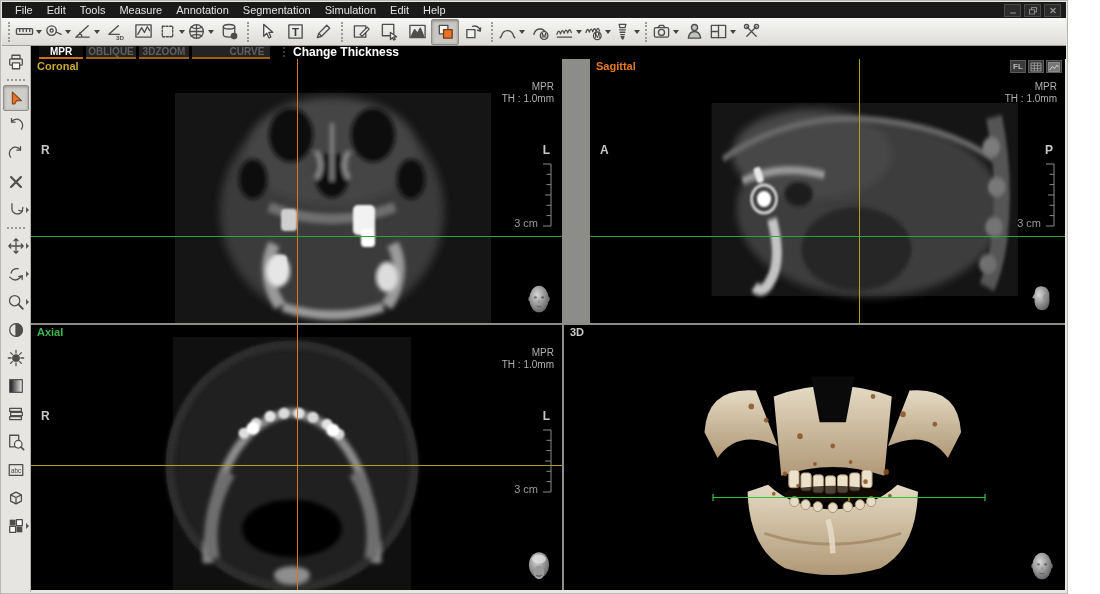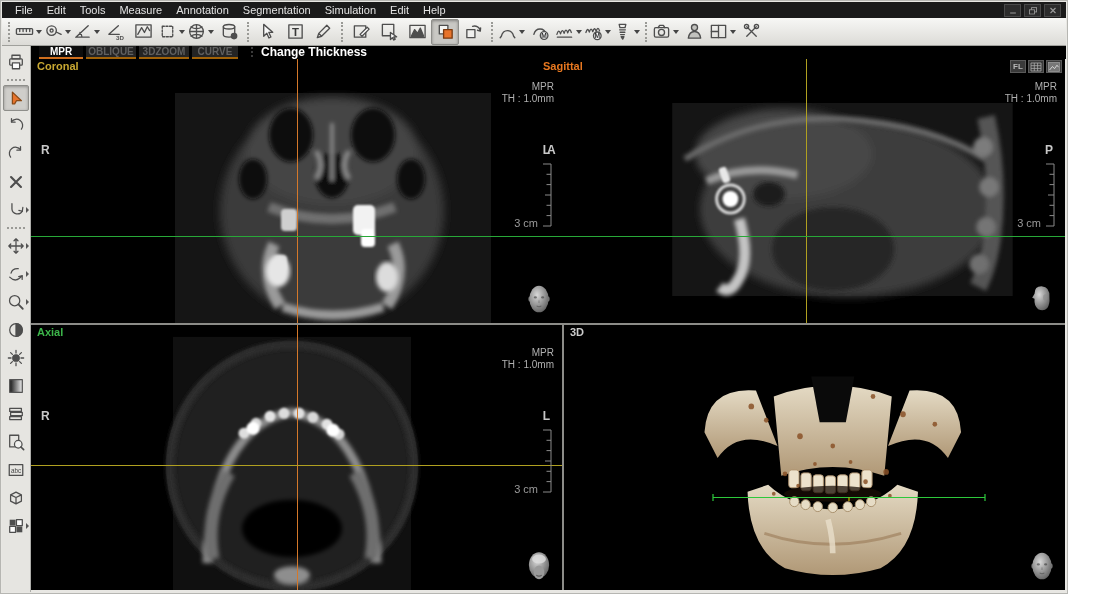--- a/index.html
+++ b/index.html
@@ -15,35 +15,35 @@
   .thandle{height:20px;border-left:2px dotted #9a9a96;margin:0 4px;}
   .tbtn{position:relative;height:24px;min-width:26px;display:flex;align-items:center;justify-content:center;border:1px solid transparent;border-radius:2px;}
   .tbtn svg{width:19px;height:19px;stroke:#4e4e4e;fill:none;stroke-width:1.4;stroke-linecap:round;stroke-linejoin:round;}
   .tbtn.active{background:#c9c8c4;border:1px solid #8e8e8a;box-shadow:inset 0 1px 3px rgba(0,0,0,.35);}
   .dd{width:0;height:0;border-left:3px solid transparent;border-right:3px solid transparent;border-top:4px solid #444;margin-left:2px;}
   
   .tabrow{position:absolute;left:30px;top:44px;right:1px;height:14px;background:#000;display:flex;align-items:stretch;z-index:15;}
   .tab{font-size:10px;font-weight:bold;display:flex;align-items:center;justify-content:center;margin-right:3px;}
   .tab.active{color:#fff;background:#0d0d0d;border-bottom:2px solid #cf6f1e;width:44px;margin-left:8px;}
   .tab.inactive{color:#606060;background:#242424;width:50px;border-bottom:2px solid #a16207;}
-  .tab.inactive.narrow{width:46px;}
+  .tab.inactive.narrow{width:46px;padding-left:32px;}
   .tabsep{border-left:2px dotted #3a3a3a;height:10px;align-self:center;margin:0 8px 0 10px;}
   .thickness-btn{color:#fff;font-size:12px;font-weight:bold;display:flex;align-items:center;}
   
   .sidebar{position:absolute;left:1px;top:44px;width:29px;bottom:1px;background:#e6e5e1;border-right:1px solid #aeaeaa;display:flex;flex-direction:column;align-items:center;padding-top:3px;z-index:16;box-sizing:border-box;}
   .sbtn{position:relative;width:24px;height:24px;display:flex;align-items:center;justify-content:center;border:1px solid transparent;border-radius:2px;margin:1px 0;}
   .sbtn svg{width:18px;height:18px;stroke:#4e4e4e;fill:none;stroke-width:1.4;stroke-linecap:round;stroke-linejoin:round;}
   .sbtn.active{background:#cfcecа;background:#cfceca;border:1px solid #8e8e8a;box-shadow:inset 0 1px 3px rgba(0,0,0,.3);}
   .ssep{width:18px;border-top:2px dotted #9a9a96;margin:3px 0;}
   .sdd{position:absolute;right:-1px;bottom:9px;width:0;height:0;border-top:3px solid transparent;border-bottom:3px solid transparent;border-left:3px solid #555;}
   
   .viewgrid{position:absolute;left:30px;top:58px;right:2px;bottom:3px;background:#8c8c88;z-index:10;}
   .viewport{position:absolute;background:#000;overflow:hidden;}
   .vp-coronal{left:0;top:0;width:531px;height:264px;}
-  .vp-sagittal{left:506px;top:0;right:0;height:264px;}
+  .vp-sagittal{left:559px;top:0;right:0;height:264px;}
   .vp-axial{left:0;top:266px;width:531px;bottom:0;}
   .vp-3d{left:533px;top:266px;right:0;bottom:0;}
   .ct{position:absolute;left:0;top:0;width:100%;height:100%;z-index:1;}
   .ch-v{position:absolute;top:0;bottom:0;width:1px;z-index:5;}
   .ch-h{position:absolute;left:0;right:0;height:1px;z-index:5;}
   .vp-title{position:absolute;left:6px;top:1px;font-size:11px;font-weight:bold;z-index:6;}
   .vp-mode{position:absolute;right:8px;top:22px;color:#b0b0b0;font-size:10px;line-height:12px;text-align:right;z-index:6;}
   .marker{position:absolute;top:84px;color:#c8c8c8;font-size:12px;font-weight:bold;z-index:6;}
   .ml{left:10px;} .mr{right:12px;}
   .vruler{position:absolute;right:8px;top:104px;width:16px;height:64px;z-index:6;}

